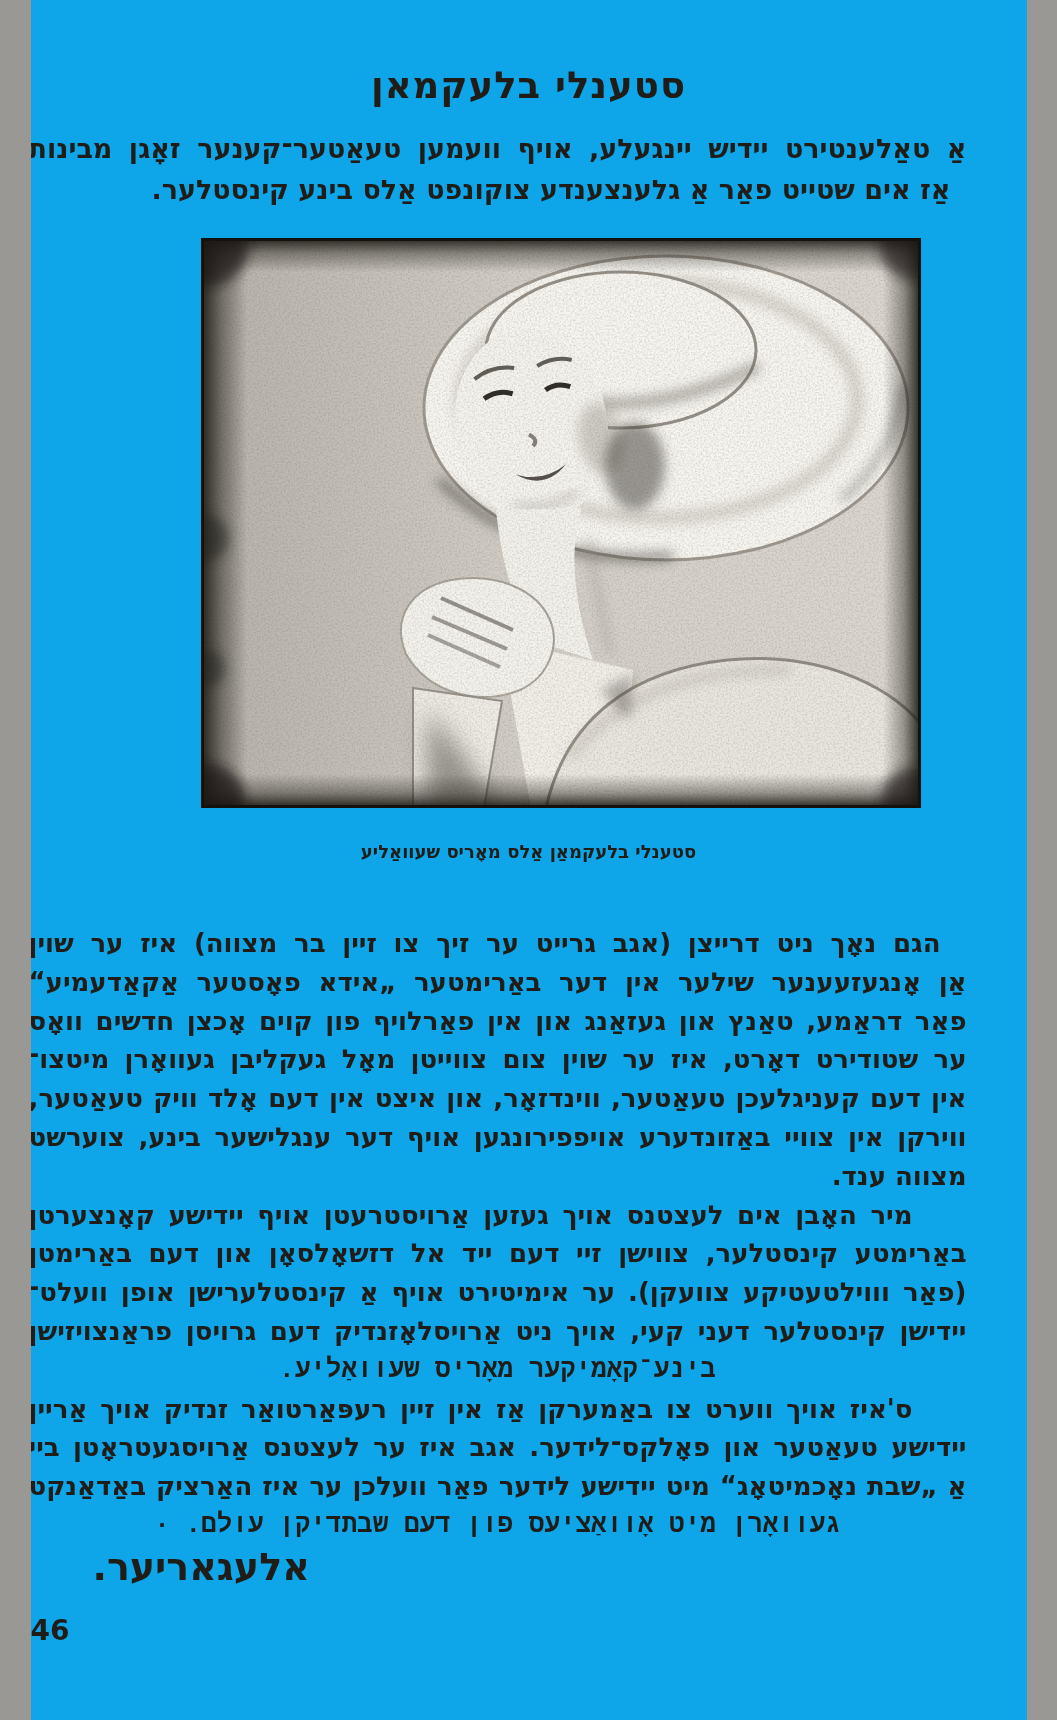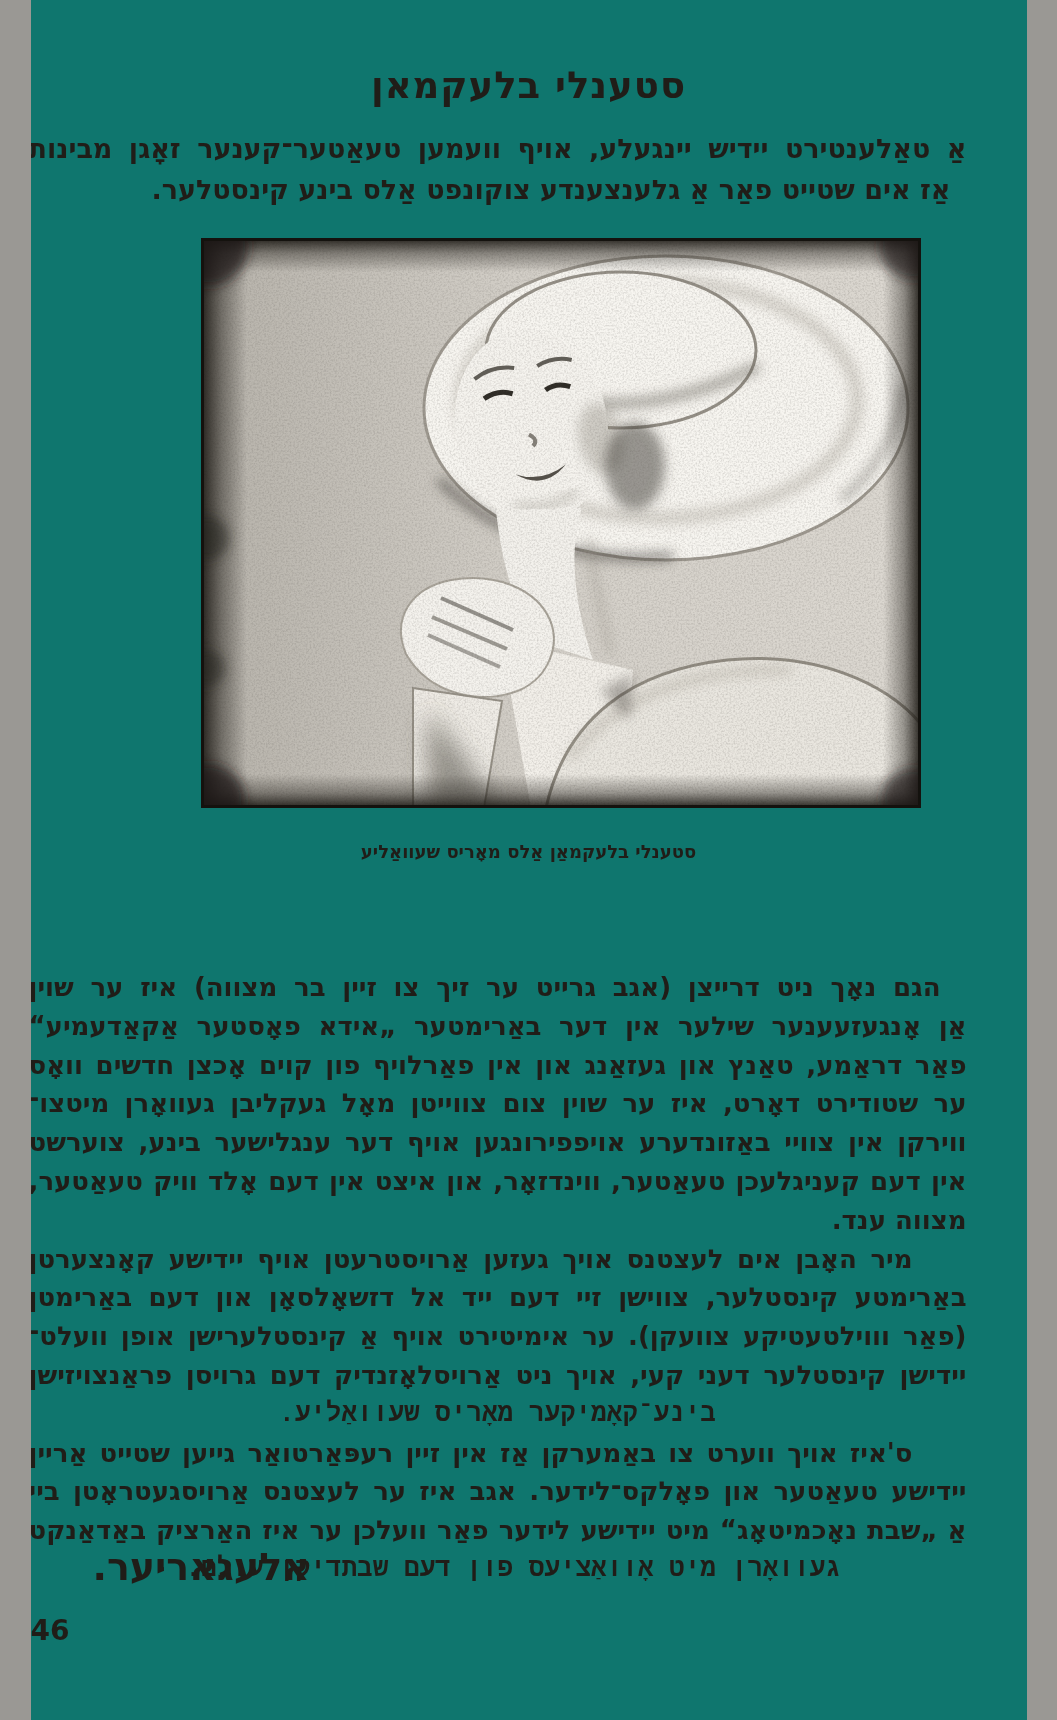--- a/index.html
+++ b/index.html
@@ -1,20 +1,20 @@
 <!DOCTYPE html>
 <html lang="yi" dir="rtl"><head>
 <meta charset="utf-8">
 <style>
   html,body{margin:0;padding:0;background:#9a9894;}
   .sheet{
     position:relative;
     width:996px;height:1720px;
     margin:0 auto;
-    background:#0f766e;
+    background:#0ea5e9;
     color:#201d18;
     font-family:"DejaVu Sans", sans-serif;
     direction:rtl;
     overflow:hidden;
   }
   .title{
     position:absolute;top:64px;left:0;right:0;
     text-align:center;
     font-size:37px;font-weight:700;
     letter-spacing:1px;
@@ -33,21 +33,21 @@
     position:absolute;top:841px;left:0;right:0;
     text-align:center;
     font-size:18px;font-weight:700;
   }
   .body-text{
     position:absolute;top:924px;right:60px;width:938px;
     font-size:26px;font-weight:700;line-height:38.8px;
   }
   .para{margin:0;}
   .line{text-align:justify;text-align-last:justify;}
-  .para:nth-child(1) .line:first-child{padding-right:26px;margin-top:44px;}
+  .para:nth-child(1) .line:first-child{padding-right:26px;}
   .para:nth-child(n+2) .line:first-child{padding-right:54px;}
   .para:nth-child(1) .line:last-child{text-align:right;text-align-last:right;}
   .para:nth-child(n+2) .line:last-child{text-align-last:center;font-family:Liberation Mono, monospace;}
   .signature{
     position:absolute;top:1545px;left:62px;
     direction:rtl;
     font-size:38px;font-weight:700;
   }
   .pageno{
     position:absolute;top:1614px;left:0;right:0;
@@ -175,33 +175,33 @@
   </div>
 
   <div class="caption">סטענלי בלעקמאַן אַלס מאָריס שעוואַליע</div>
 
   <div class="body-text" id="articleBody">
       <div class="para">
         <div class="line">הגם נאָך ניט דרייצן (אגב גרייט ער זיך צו זיין בר מצווה) איז ער שוין</div>
         <div class="line">אַן אָנגעזעענער שילער אין דער באַרימטער „אידא פאָסטער אַקאַדעמיע“</div>
         <div class="line">פאַר דראַמע, טאַנץ און געזאַנג און אין פאַרלויף פון קוים אָכצן חדשים וואָס</div>
         <div class="line">ער שטודירט דאָרט, איז ער שוין צום צווייטן מאָל געקליבן געוואָרן מיטצו־</div>
+        <div class="line">אין דעם קעניגלעכן טעאַטער, ווינדזאָר, און איצט אין דעם אָלד וויק טעאַטער,</div>
         <div class="line">ווירקן אין צוויי באַזונדערע אויפפירונגען אויף דער ענגלישער בינע, צוערשט</div>
-        <div class="line">אין דעם קעניגלעכן טעאַטער, ווינדזאָר, און איצט אין דעם אָלד וויק טעאַטער,</div>
         <div class="line">מצווה ענד.</div>
       </div>
       <div class="para">
         <div class="line">מיר האָבן אים לעצטנס אויך געזען אַרויסטרעטן אויף יידישע קאָנצערטן</div>
         <div class="line">באַרימטע קינסטלער, צווישן זיי דעם ייד אל דזשאָלסאָן און דעם באַרימטן</div>
         <div class="line">(פאַר וווילטעטיקע צוועקן). ער אימיטירט אויף אַ קינסטלערישן אופן וועלט־</div>
         <div class="line">יידישן קינסטלער דעני קעי, אויך ניט אַרויסלאָזנדיק דעם גרויסן פראַנצויזישן</div>
         <div class="line">בינע־קאָמיקער מאָריס שעוואַליע.</div>
       </div>
       <div class="para">
-        <div class="line">ס'איז אויך ווערט צו באַמערקן אַז אין זיין רעפּאַרטואַר גייען שטייט אַריין</div>
+        <div class="line">ס'איז אויך ווערט צו באַמערקן אַז אין זיין רעפּאַרטואַר זנדיק אויך אַריין</div>
         <div class="line">יידישע טעאַטער און פאָלקס־לידער. אגב איז ער לעצטנס אַרויסגעטראָטן ביי</div>
         <div class="line">אַ „שבת נאָכמיטאָג“ מיט יידישע לידער פאַר וועלכן ער איז האַרציק באַדאַנקט</div>
         <div class="line">געוואָרן מיט אָוואַציעס פון דעם שבתדיקן עולם. ·</div>
       </div>
     </div>
 
   <div class="signature">אלעגאריער.</div>
 
   <div class="pageno">46</div>
 

